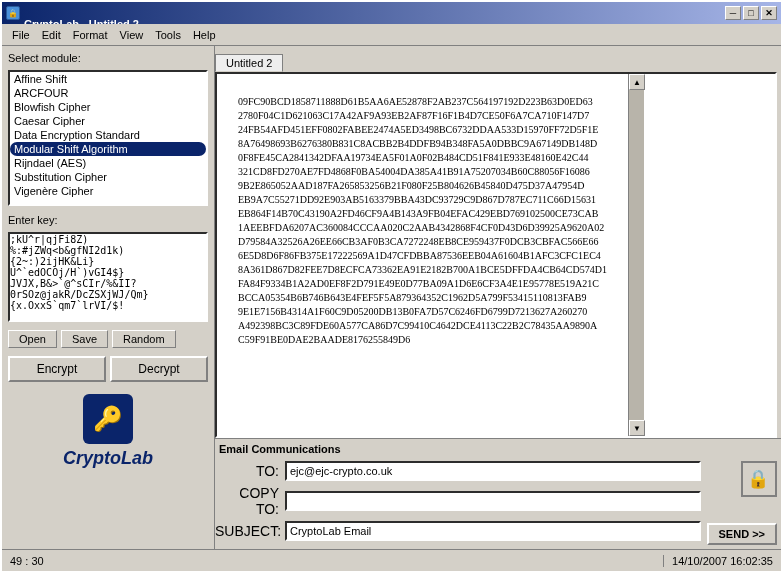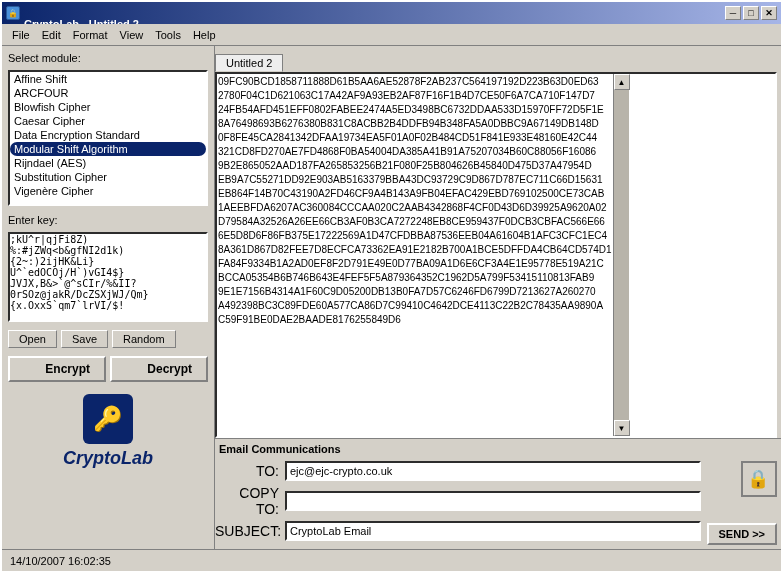--- a/index.html
+++ b/index.html
@@ -172,26 +172,26 @@
     .crypto-buttons {
       display: flex;
       gap: 4px;
       margin-top: 4px;
     }
 
     .crypto-btn {
       background: #d4d0c8;
       border: 2px solid;
       border-color: #fff #808080 #808080 #fff;
-      padding: 4px 14px;
+      padding: 4px 0;
       cursor: pointer;
       font-size: 12px;
-      font-weight: bold;
-      flex: 1;
-      text-align: right;
+      font-weight: normal;
+      flex: 1;
+      text-align: center;
     }
 
     .logo-area {
       margin-top: 8px;
       display: flex;
       flex-direction: column;
       align-items: center;
       gap: 4px;
     }
 
@@ -217,23 +217,23 @@
     
     .right-panel {
       flex: 1;
       display: flex;
       flex-direction: column;
       background: #d4d0c8;
       overflow: hidden;
     }
 
     .cipher-text {
-      font-family: Liberation Sans, sans-serif;
+      font-family: Liberation Serif, serif;
       font-size: 10px;
-      padding: 1px;
+      padding: 21px;
       white-space: pre-wrap;
       word-break: break-all;
       height: 100%;
       overflow-y: auto;
       line-height: 1.4;
     }
 
     
     .email-panel {
       background: #d4d0c8;
@@ -501,15 +501,16 @@
           <div class="email-right">
             <div class="lock-icon">🔒</div>
             <button class="send-btn">SEND &gt;&gt;</button>
           </div>
         </div>
       </div>
     </div>
   </div>
 
   <div class="status-bar">
+    <div class="status-left">49 : 30</div>
     <div class="status-right">14/10/2007 16:02:35</div>
   </div>
 </div>
 
 </body></html>

